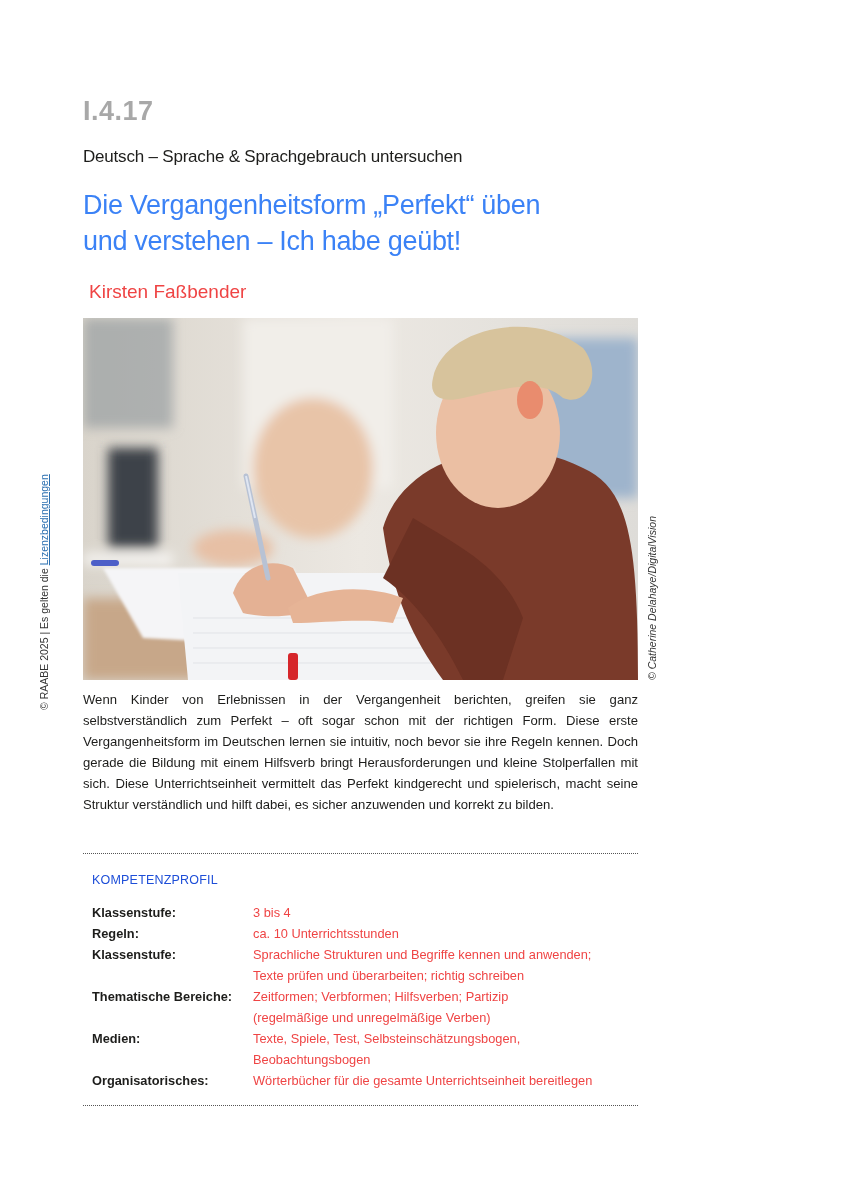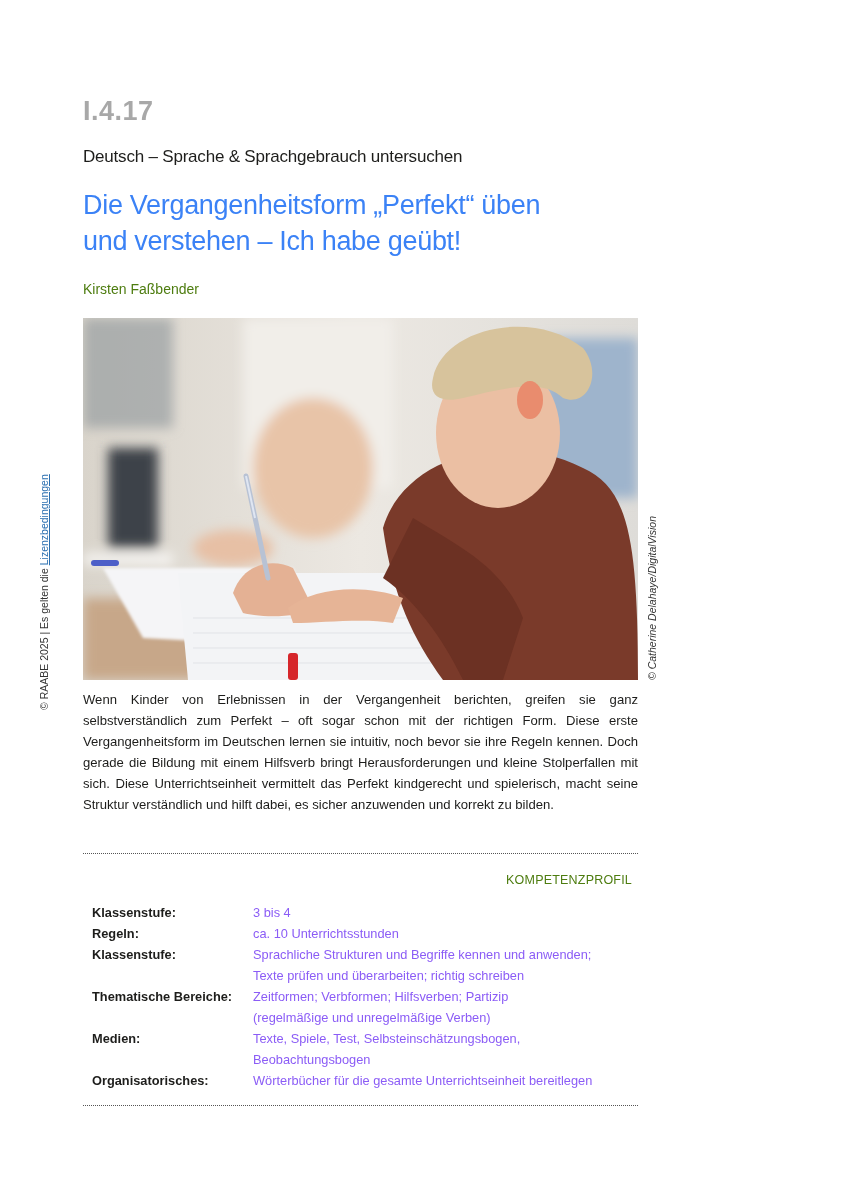--- a/index.html
+++ b/index.html
@@ -2,33 +2,33 @@
 <html><head>
 <meta charset="utf-8">
 <style>
   html, body { margin: 0; padding: 0; background: #ffffff; }
   body { width: 848px; height: 1200px; position: relative; overflow: hidden;
          font-family: "Liberation Sans", "DejaVu Sans", sans-serif; color: #1d1d1b; }
   .abs { position: absolute; }
   .unit-number { left: 83px; top: 96px; font-size: 27px; font-weight: bold; color: #a8a8a8; letter-spacing: 0.5px; }
   .subject { left: 83px; top: 147px; font-size: 17px; color: #1d1d1b; letter-spacing: -0.2px; }
   .title { left: 83px; top: 187px; font-size: 27px; line-height: 36px; font-weight: normal; color: #3b82f6; letter-spacing: -0.3px; margin: 0; }
-  .author { left: 83px; top: 281px; font-size: 14px; color: #4d7c0f; }
+  .author { left: 89px; top: 281px; font-size: 19px; color: #ef4444; }
   .photo { left: 83px; top: 318px; width: 555px; height: 362px; overflow: hidden; background: #dcd8d0; }
   .photo svg { display: block; }
   .credit { left: 646px; top: 680px; font-size: 10.5px; font-style: italic; color: #333; transform-origin: 0 0; transform: rotate(-90deg); white-space: nowrap; }
   .side-note { left: 38px; top: 710px; font-size: 10.5px; color: #333; transform-origin: 0 0; transform: rotate(-90deg); white-space: nowrap; }
   .side-note a { color: #2a6fb0; text-decoration: underline; }
   .intro { left: 83px; top: 689px; width: 555px; font-size: 13.1px; line-height: 21px; text-align: justify; color: #1d1d1b; margin: 0; }
   .rule { left: 83px; width: 555px; height: 0; border-top: 1.5px dotted #555; }
   .profile { left: 92px; top: 873px; width: 540px; }
-  .profile-heading { font-size: 12.5px; font-weight: normal; letter-spacing: 0.2px; margin: 0 0 15px 0; color: #4d7c0f; text-align: right; }
+  .profile-heading { font-size: 12.5px; font-weight: normal; letter-spacing: 0.2px; margin: 0 0 15px 0; color: #1d4ed8; }
   .profile-row { display: flex; font-size: 12.8px; line-height: 21px; }
   .profile-label { width: 161px; flex: none; font-weight: bold; color: #1d1d1b; }
-  .profile-value { flex: 1; color: #8b5cf6; }
+  .profile-value { flex: 1; color: #ef4444; }
   .profile-value span { display: block; }
 </style>
 </head>
 <body>
 
 <div class="abs unit-number">I.4.17</div>
 <div class="abs subject">Deutsch – Sprache &amp; Sprachgebrauch untersuchen</div>
 <h1 class="abs title">
   <span>Die Vergangenheitsform „Perfekt“ üben</span><br>
   <span>und verstehen – Ich habe geübt!</span>

